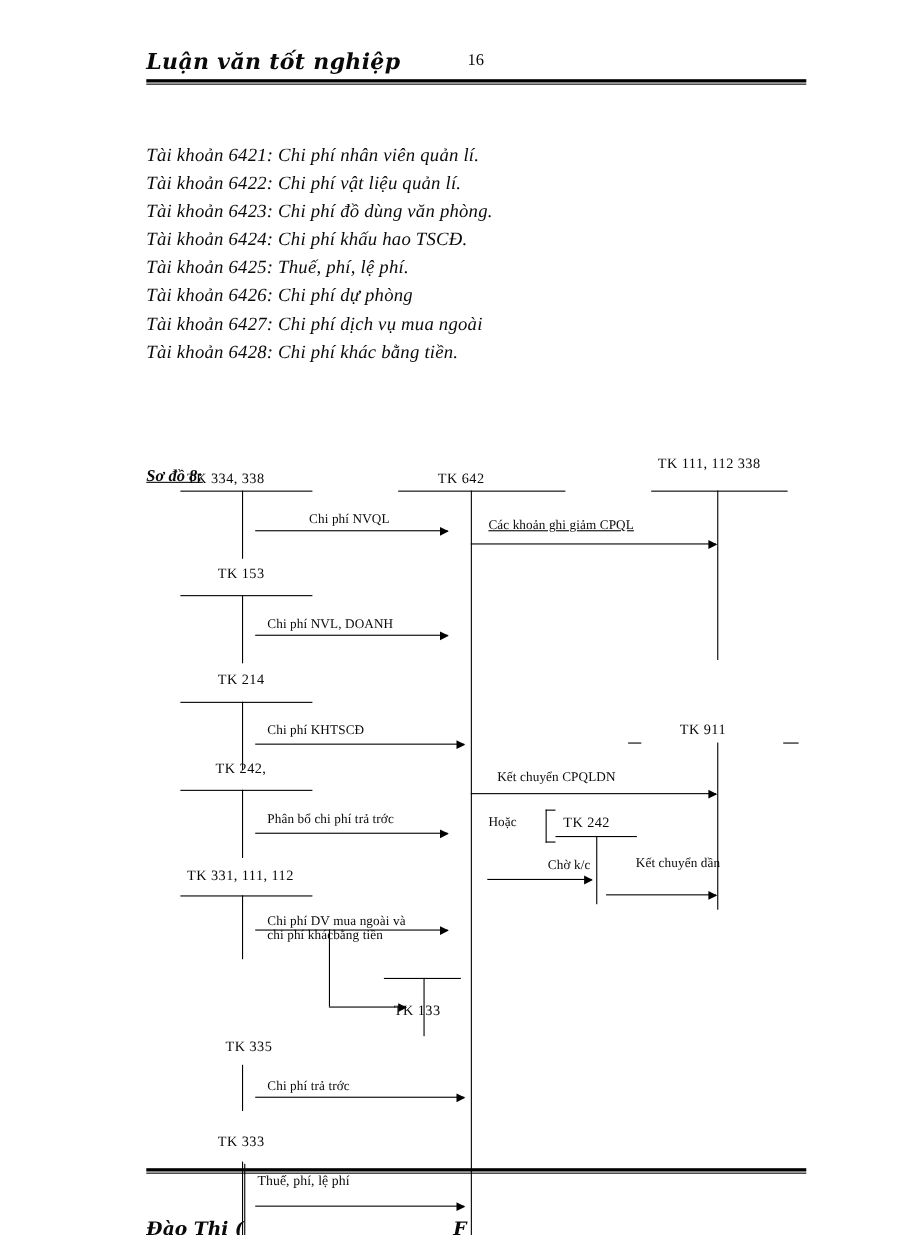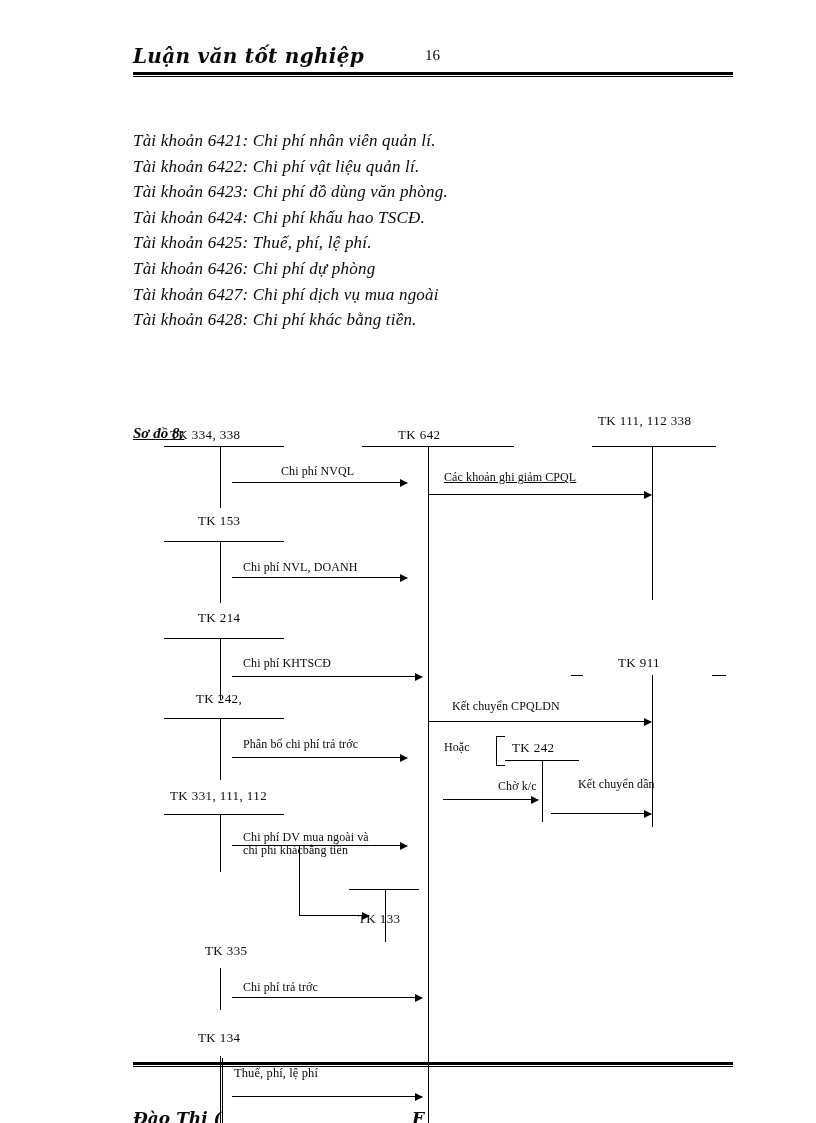--- a/index.html
+++ b/index.html
@@ -153,21 +153,21 @@
 
     <div class="tlabel" style="left:358px;top:886px;margin-top:25px;">TK 133</div>
     <div class="hbar" style="left:349px;top:889px;width:70px;"></div>
     <div class="vbar" style="left:385px;top:889px;height:53px;"></div>
 
     <div class="tlabel" style="left:205px;top:943px;">TK  335</div>
     <div class="vbar" style="left:220px;top:968px;height:42px;"></div>
     <div class="alabel" style="left:243px;top:980px;">Chi phí  trả trớc</div>
     <div class="arrow" style="left:232px;top:997px;width:190px;"></div>
 
-    <div class="tlabel" style="left:198px;top:1030px;">TK  134</div>
+    <div class="tlabel" style="left:198px;top:1030px;">TK  333</div>
     <div class="vbar" style="left:220px;top:1056px;height:67px;"></div>
 
     <div class="tlabel" style="left:398px;top:427px;">TK 642</div>
     <div class="hbar" style="left:362px;top:446px;width:152px;"></div>
     <div class="vbar" style="left:428px;top:446px;height:677px;"></div>
 
     <div class="alabel" style="left:444px;top:470px;text-decoration:underline;">Các khoản ghi giảm CPQL</div>
     <div class="arrow" style="left:428px;top:494px;width:223px;"></div>
 
     <div class="alabel" style="left:452px;top:699px;">Kết chuyển CPQLDN</div>

